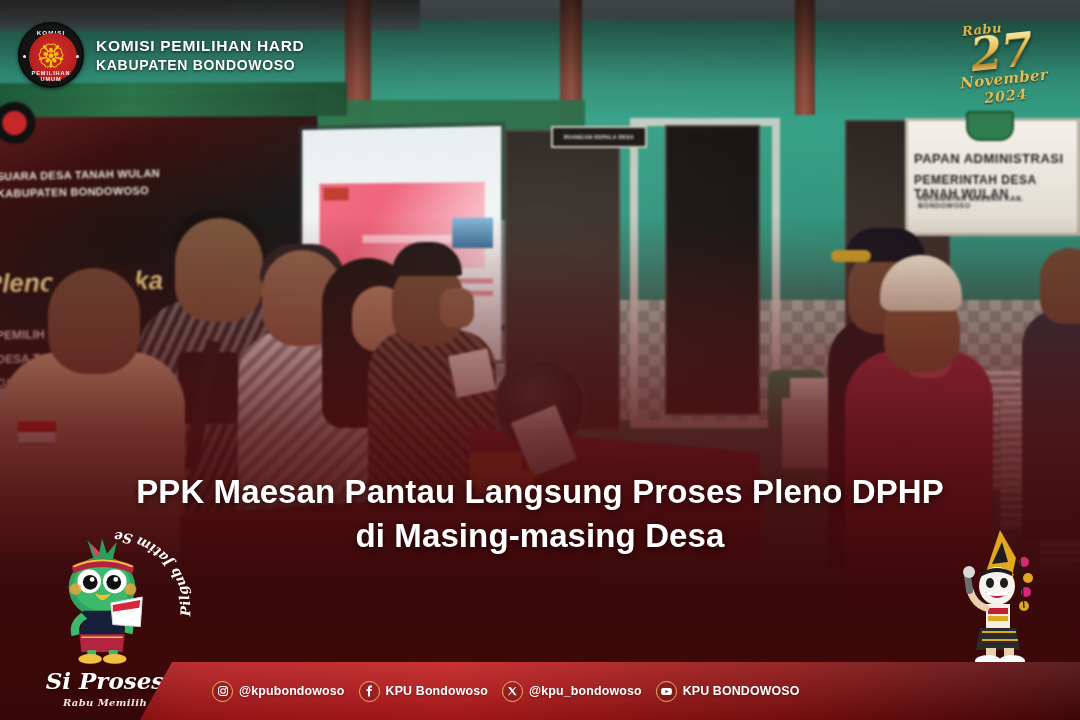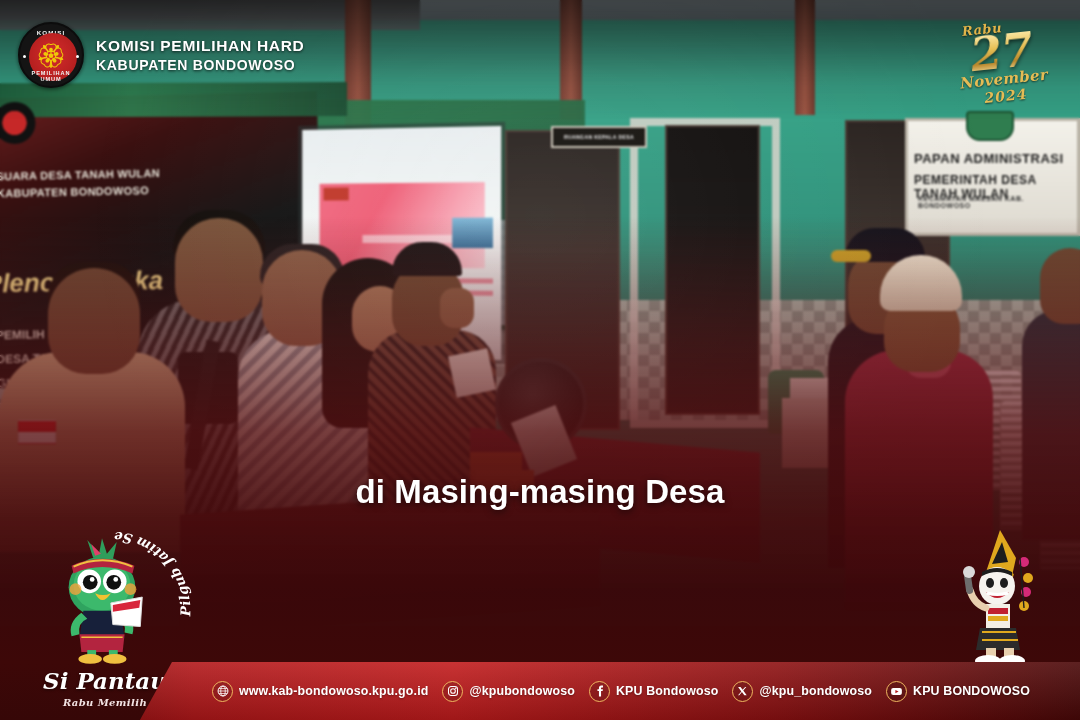--- a/index.html
+++ b/index.html
@@ -397,20 +397,21 @@
   </div>
 
   <div class="datebadge">
     <div class="dow">Rabu</div>
     <div class="dnum">27</div>
     <div class="dmon">November</div>
     <div class="dyr">2024</div>
   </div>
 
   <div class="headline">
+    <div class="hl">PPK Maesan Pantau Langsung Proses Pleno DPHP</div>
     <div class="hl">di Masing-masing Desa</div>
   </div>
 
   <div class="sijalih">
     <svg class="sj-arc" viewBox="0 0 180 180">
       <defs>
         <path id="arcpath" d="M 168,104 A 78,78 0 0 0 92,20" fill="none"></path>
       </defs>
       <text><textPath href="#arcpath" startOffset="0%" id="arctext">Pilgub Jatim Seneng Bareng</textPath></text>
     </svg>
@@ -448,21 +449,21 @@
 
       <path d="M32 100 L78 100 L76 118 L34 118 Z" fill="#b3243f"></path>
       <path d="M34 103 L76 103" stroke="#f0c040" stroke-width="1.6"></path>
 
       <rect x="40" y="116" width="9" height="7" fill="#3cb96c"></rect>
       <rect x="62" y="116" width="9" height="7" fill="#3cb96c"></rect>
       <ellipse cx="43" cy="125" rx="12" ry="5" fill="#f0c040"></ellipse>
       <ellipse cx="68" cy="125" rx="12" ry="5" fill="#f0c040"></ellipse>
     </svg>
 
-    <div class="sj-name">Si Pantau</div>
+    <div class="sj-name">Si Proses</div>
     <div class="sj-sub">Rabu Memilih</div>
   </div>
 
   <svg class="rmascot" viewBox="0 0 120 140">
 
     <path d="M44 44 L58 2 L74 30 L70 48 Z" fill="#e0a81e"></path>
     <path d="M50 36 L60 14 L66 34 Z" fill="#1d1d1d"></path>
     <path d="M44 44 Q58 38 72 46 L70 52 Q58 46 45 52 Z" fill="#c8931a"></path>
 
     <circle cx="82" cy="34" r="5" fill="#d62a78"></circle>
@@ -491,30 +492,20 @@
     <path d="M40 112 L76 112" stroke="#e0a81e" stroke-width="2"></path>
 
     <rect x="44" y="120" width="10" height="10" fill="#e8cfae"></rect>
     <rect x="62" y="120" width="10" height="10" fill="#e8cfae"></rect>
     <ellipse cx="46" cy="133" rx="13" ry="6" fill="#ffffff"></ellipse>
     <ellipse cx="70" cy="133" rx="13" ry="6" fill="#ffffff"></ellipse>
   </svg>
 
   <div class="footerbar"></div>
   <div class="footitems" id="footitems">
-      <div class="fitem">
-        <span class="ficon">
-          <svg width="12" height="12" viewBox="0 0 16 16">
-            <circle cx="8" cy="8" r="6.6" fill="none" stroke="#fff" stroke-width="1.3"></circle>
-            <ellipse cx="8" cy="8" rx="3" ry="6.6" fill="none" stroke="#fff" stroke-width="1.1"></ellipse>
-            <path d="M1.6 8h12.8M2.6 4.6h10.8M2.6 11.4h10.8" stroke="#fff" stroke-width="1"></path>
-          </svg>
-        </span>
-        <span class="flabel">www.kab-bondowoso.kpu.go.id</span>
-      </div>
       <div class="fitem">
         <span class="ficon">
           <svg width="12" height="12" viewBox="0 0 16 16">
             <rect x="2" y="2" width="12" height="12" rx="3.6" fill="none" stroke="#fff" stroke-width="1.4"></rect>
             <circle cx="8" cy="8" r="3.1" fill="none" stroke="#fff" stroke-width="1.4"></circle>
             <circle cx="11.6" cy="4.4" r="1" fill="#fff"></circle>
           </svg>
         </span>
         <span class="flabel">@kpubondowoso</span>
       </div>

